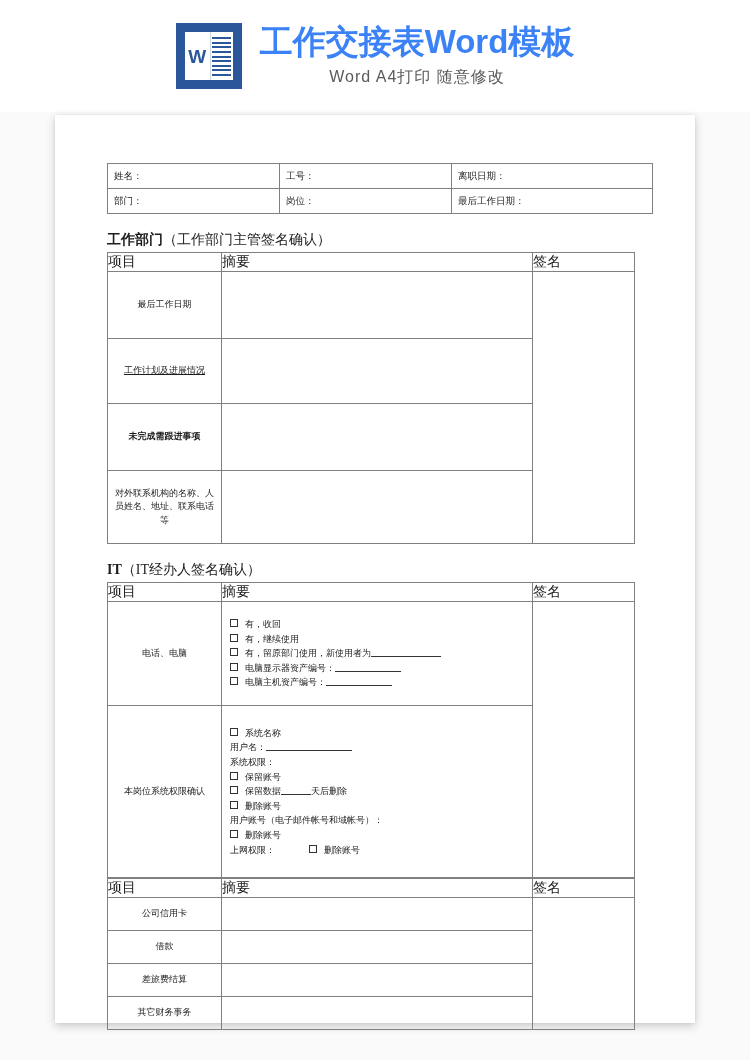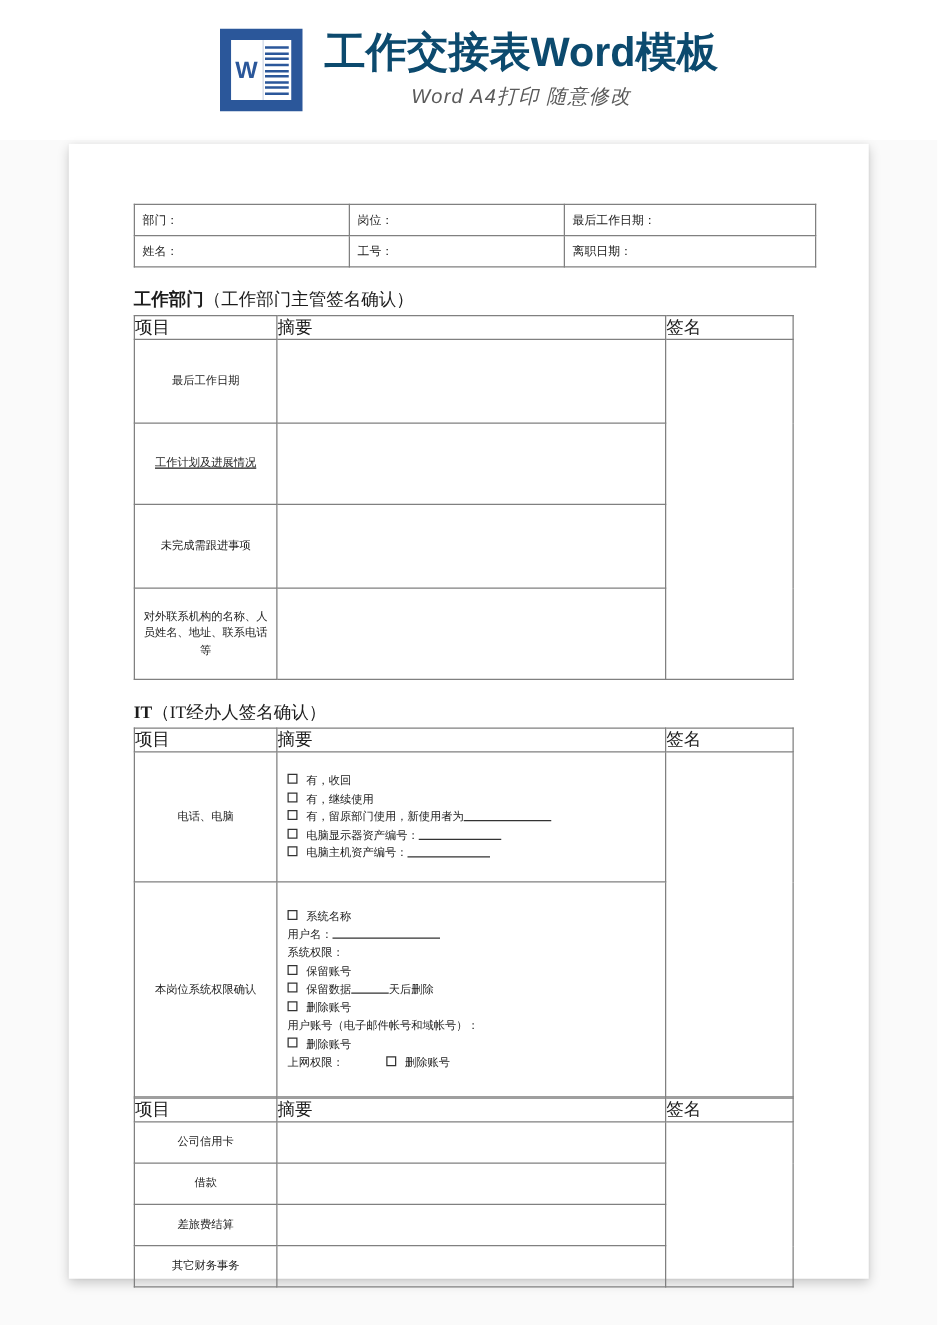--- a/index.html
+++ b/index.html
@@ -73,32 +73,31 @@
   .word-icon .lines i {
     display: block;
     height: 2px;
     background: #2b579a;
   }
   .promo-text { display: flex; flex-direction: column; }
   .promo-title {
     font-family: "Liberation Sans", sans-serif;
     font-size: 33px;
     font-weight: bold;
-    color: #0c4a6e;
+    color: #3b82f6;
     line-height: 1.12;
     letter-spacing: 0px;
   }
   .promo-sub {
     font-family: "Liberation Sans", sans-serif;
     font-size: 16px;
     color: #5a5a5a;
     text-align: center;
     margin-top: 7px;
     letter-spacing: 1px;
-    font-style: italic;
   }
 
   
   .sheet-wrap {
     position: absolute;
     left: 55px;
     top: 115px;
     width: 640px;
     height: 908px;
     background: #ffffff;
@@ -229,29 +228,29 @@
   </div>
 </div>
 
 <div class="sheet-wrap">
   <div class="doc">
 
 
     <table class="info-table">
       <tbody id="info-body">
           <tr>
+            <td style="width: 165px;">姓名：</td>
+            <td style="width: 165px;">工号：</td>
+            <td style="width: 194px;">离职日期：</td>
+          </tr>
+          <tr>
             <td style="width: 165px;">部门：</td>
             <td style="width: 165px;">岗位：</td>
             <td style="width: 194px;">最后工作日期：</td>
           </tr>
-          <tr>
-            <td style="width: 165px;">姓名：</td>
-            <td style="width: 165px;">工号：</td>
-            <td style="width: 194px;">离职日期：</td>
-          </tr>
         </tbody>
     </table>
 
     <div id="sections-host">
         <div class="section-label"><b>工作部门</b><span>（工作部门主管签名确认）</span></div>
         <table class="grid-table">
           <tbody>
             <tr>
               <td class="col-head" style="width: 113px;">项目</td>
               <td class="col-head" style="width: 310px;">摘要</td>
@@ -260,21 +259,21 @@
             <tr>
               <td class="item-cell" style="height: 58px;">最后工作日期</td>
               <td class="summary-cell"></td>
               <td class="sign-cell" rowspan="4"></td>
             </tr>
             <tr>
               <td class="item-cell" style="height: 56px; text-decoration: underline;">工作计划及进展情况</td>
               <td class="summary-cell"></td>
             </tr>
             <tr>
-              <td class="item-cell" style="height: 58px;">未完成需跟进事项</td>
+              <td class="item-cell" style="height: 58px; font-weight: bold;">未完成需跟进事项</td>
               <td class="summary-cell"></td>
             </tr>
             <tr>
               <td class="item-cell" style="height: 64px;">对外联系机构的名称、人员姓名、地址、联系电话等</td>
               <td class="summary-cell"></td>
             </tr>
           </tbody>
         </table>
         <div class="section-label"><b>IT</b><span>（IT经办人签名确认）</span></div>
         <table class="grid-table">

